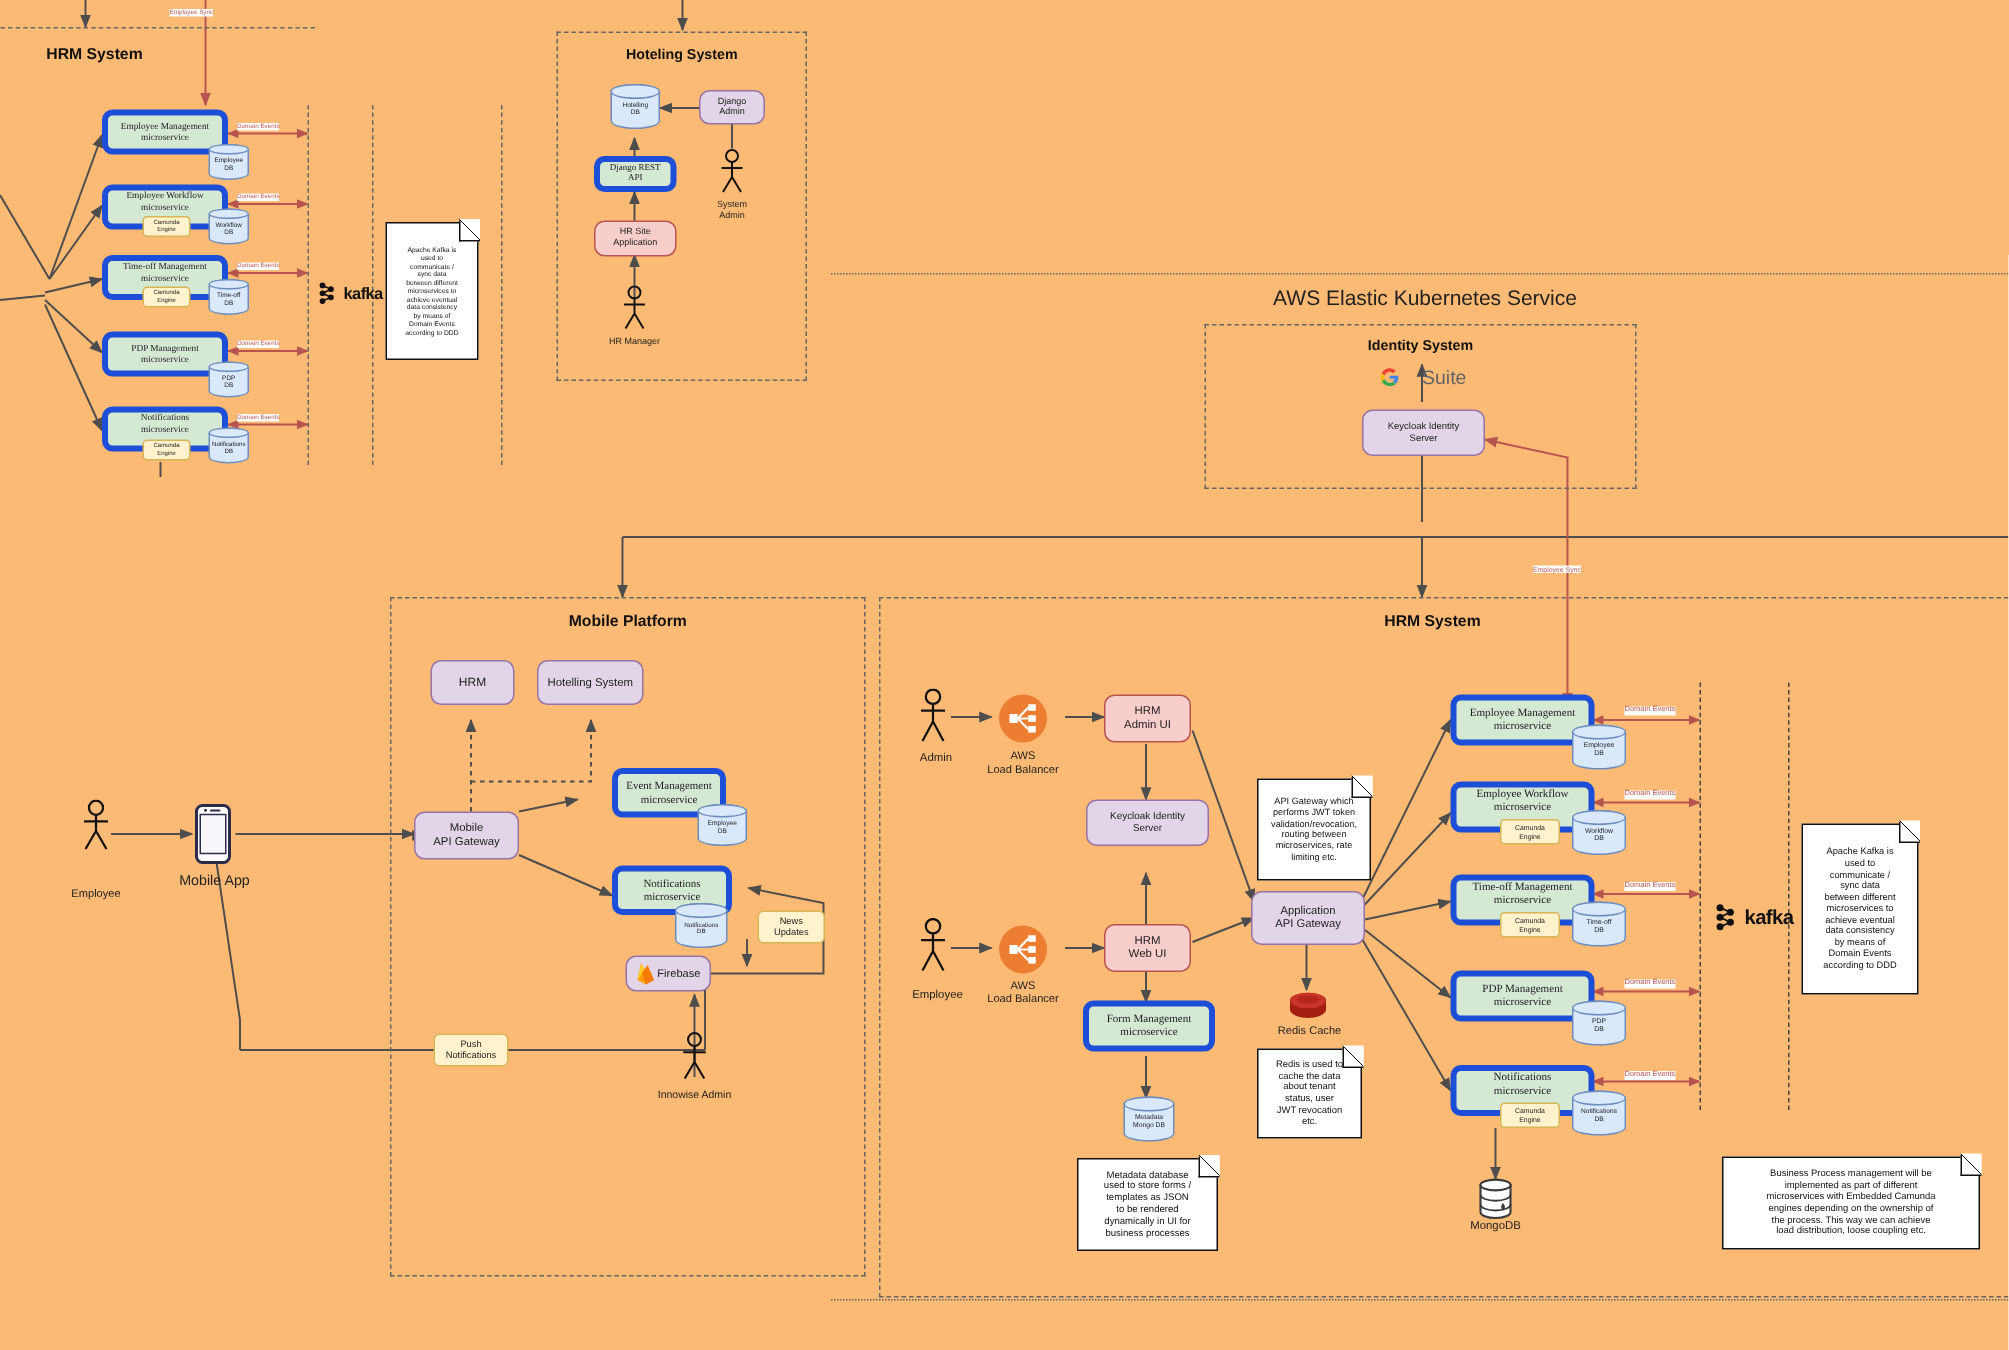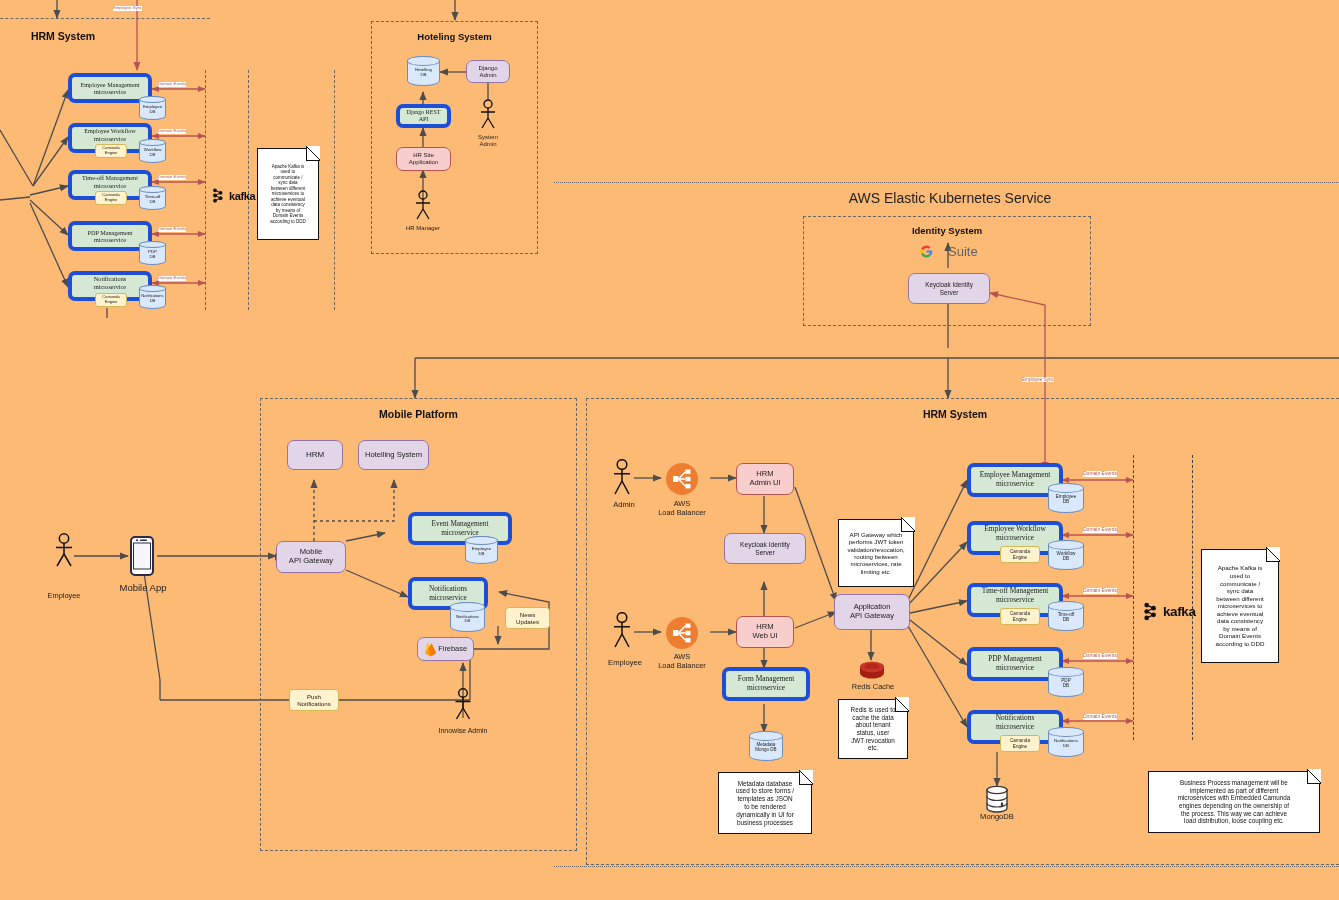--- a/index.html
+++ b/index.html
@@ -411,21 +411,21 @@
 
   <div class="zone" style="left:260px;top:398px;width:317px;height:453px;"></div>
   <div class="zone-title" style="left:260px;top:408px;width:317px;font-size:10.5px;">Mobile Platform</div>
 
   <div class="node purple" style="left:287px;top:440px;width:56px;height:30px;font-size:8px;">HRM</div>
   <div class="node purple" style="left:358px;top:440px;width:71px;height:30px;font-size:7.6px;">Hotelling System</div>
 
   <div class="node purple" style="left:276px;top:541px;width:70px;height:32px;font-size:7.6px;">Mobile
 API Gateway</div>
 
-  <div class="node green" style="left:408px;top:512px;width:104px;height:33px;font-size:7.3px;">Event Management
+  <div class="node green" style="left:408px;top:512px;width:76px;height:33px;font-size:7.3px;">Event Management
 microservice</div>
   <div class="cyl" style="left:465px;top:536px;width:33px;height:28px;font-size:4.4px;">
     <span class="cyl-label">Employee
 DB</span>
   </div>
 
   <div class="node green" style="left:408px;top:577px;width:80px;height:33px;font-size:7.3px;">Notifications
 microservice</div>
   <div class="cyl" style="left:450px;top:602px;width:35px;height:30px;font-size:4.2px;">
     <span class="cyl-label">Notifications

